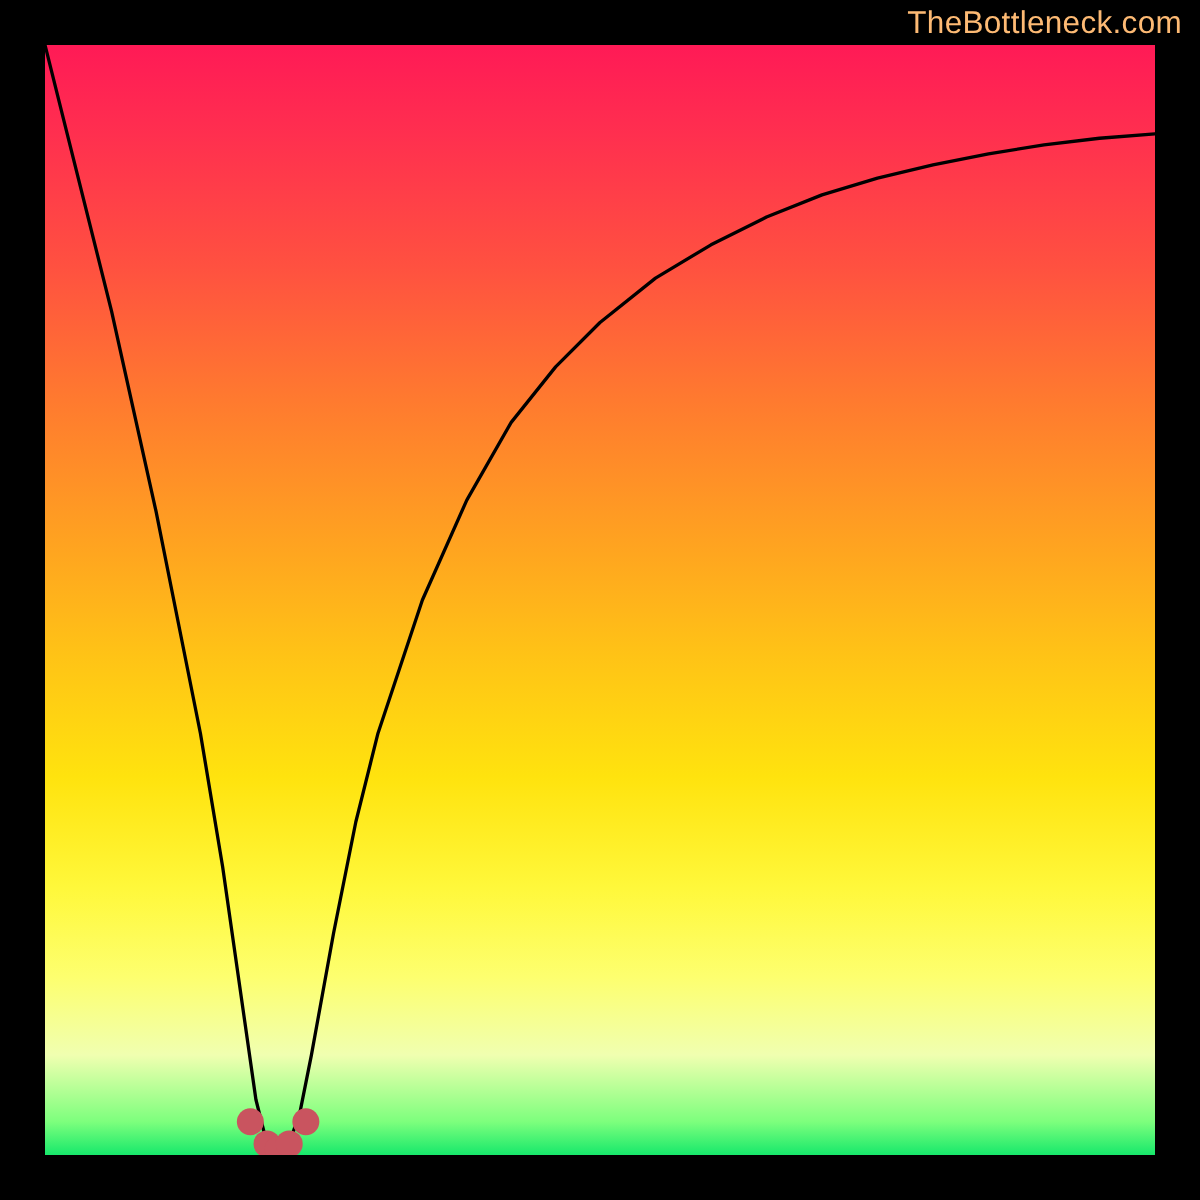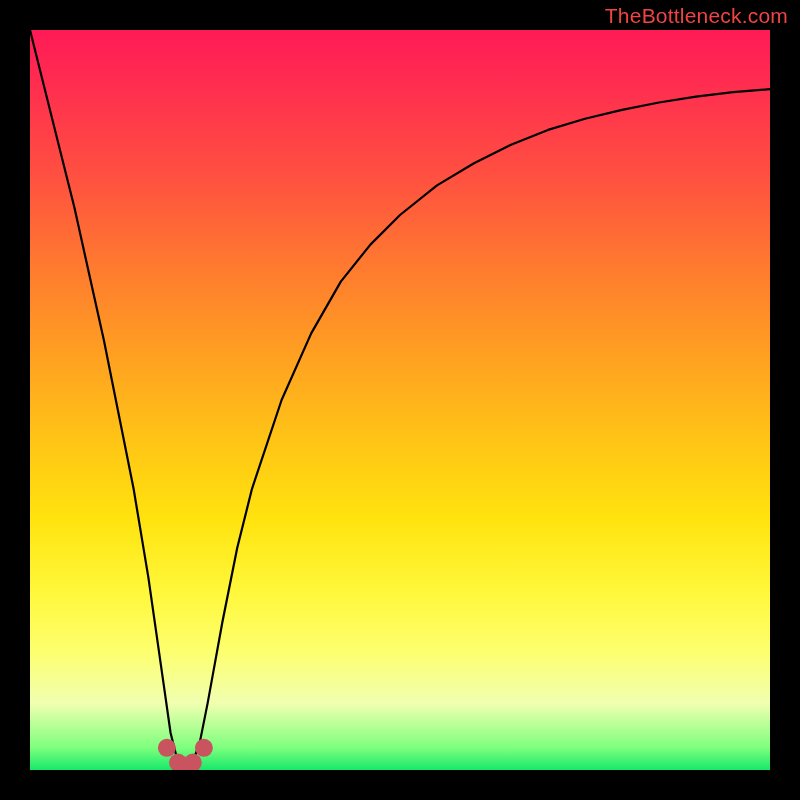--- a/index.html
+++ b/index.html
@@ -16,21 +16,21 @@
     left: 0;
     top: 0;
     width: 800px;
     height: 800px;
     background: #000;
   }
   .watermark {
     position: absolute;
     top: 4px;
     right: 12px;
-    color: #ef4444;
+    color: #fdba74;
     font-size: 21px;
     font-weight: 400;
     letter-spacing: 0.2px;
     z-index: 10;
   }
   .plot {
     position: absolute;
     left: 30px;
     top: 30px;
     width: 740px;

